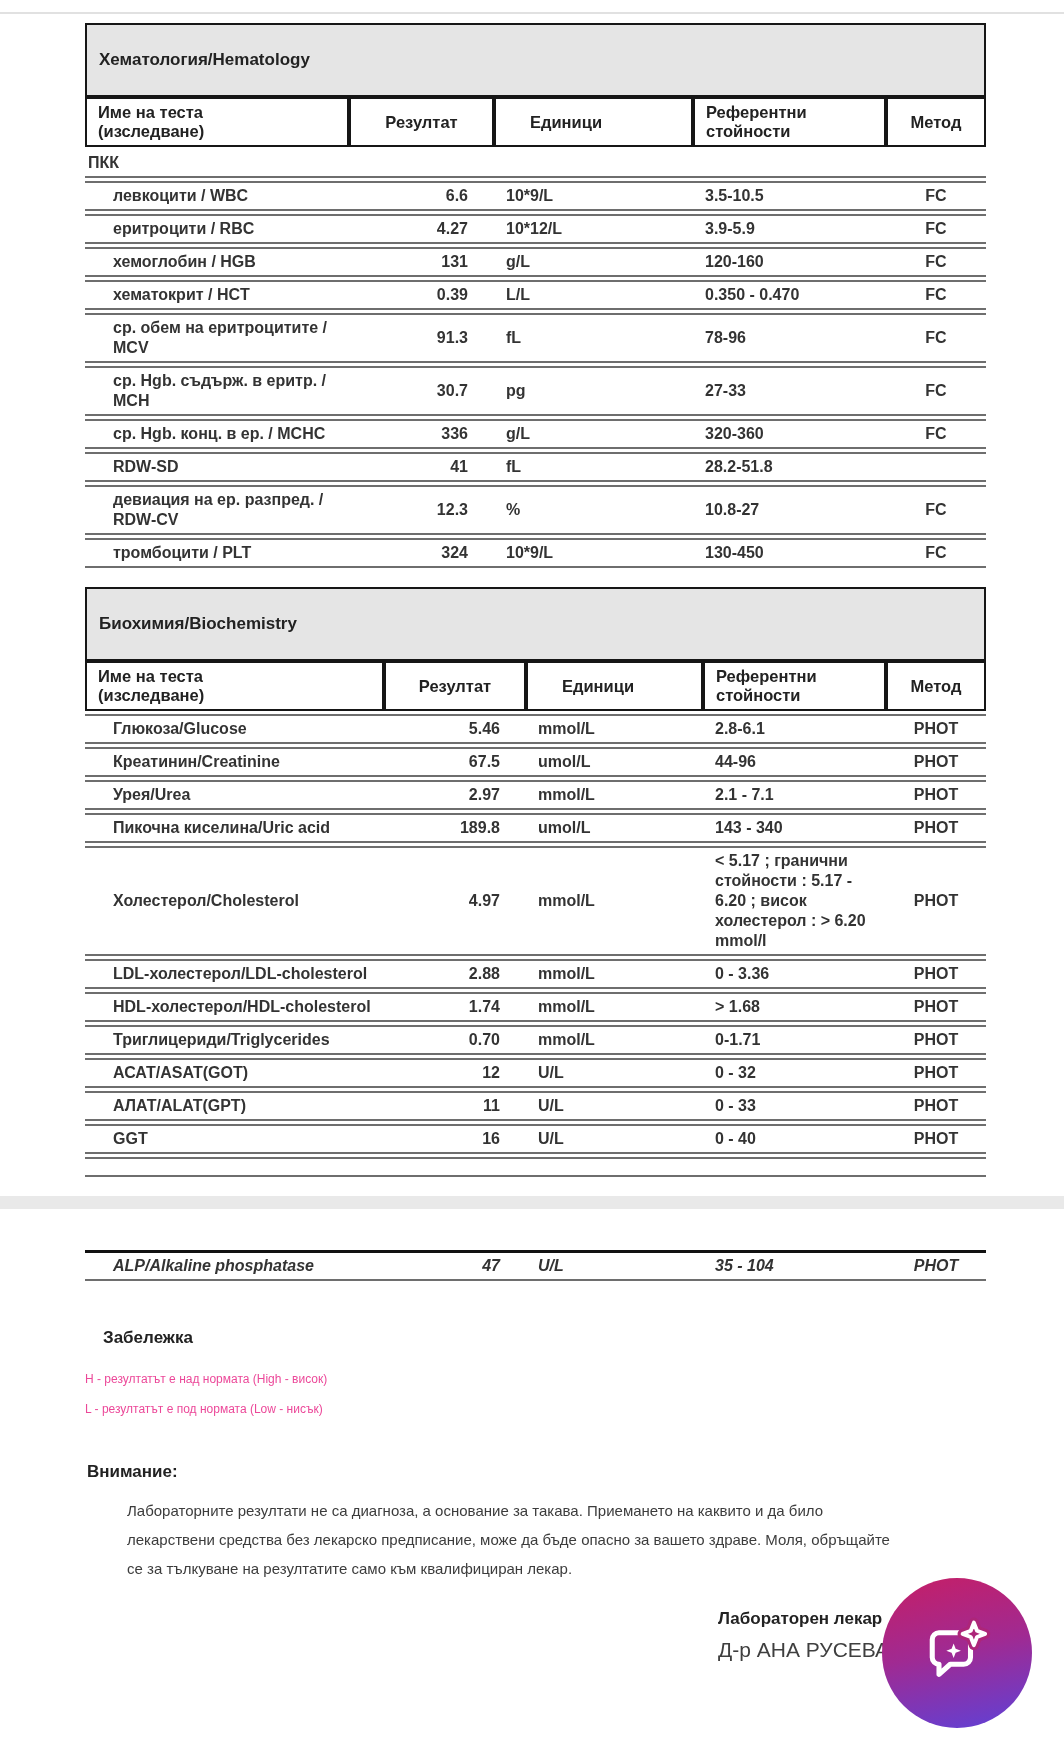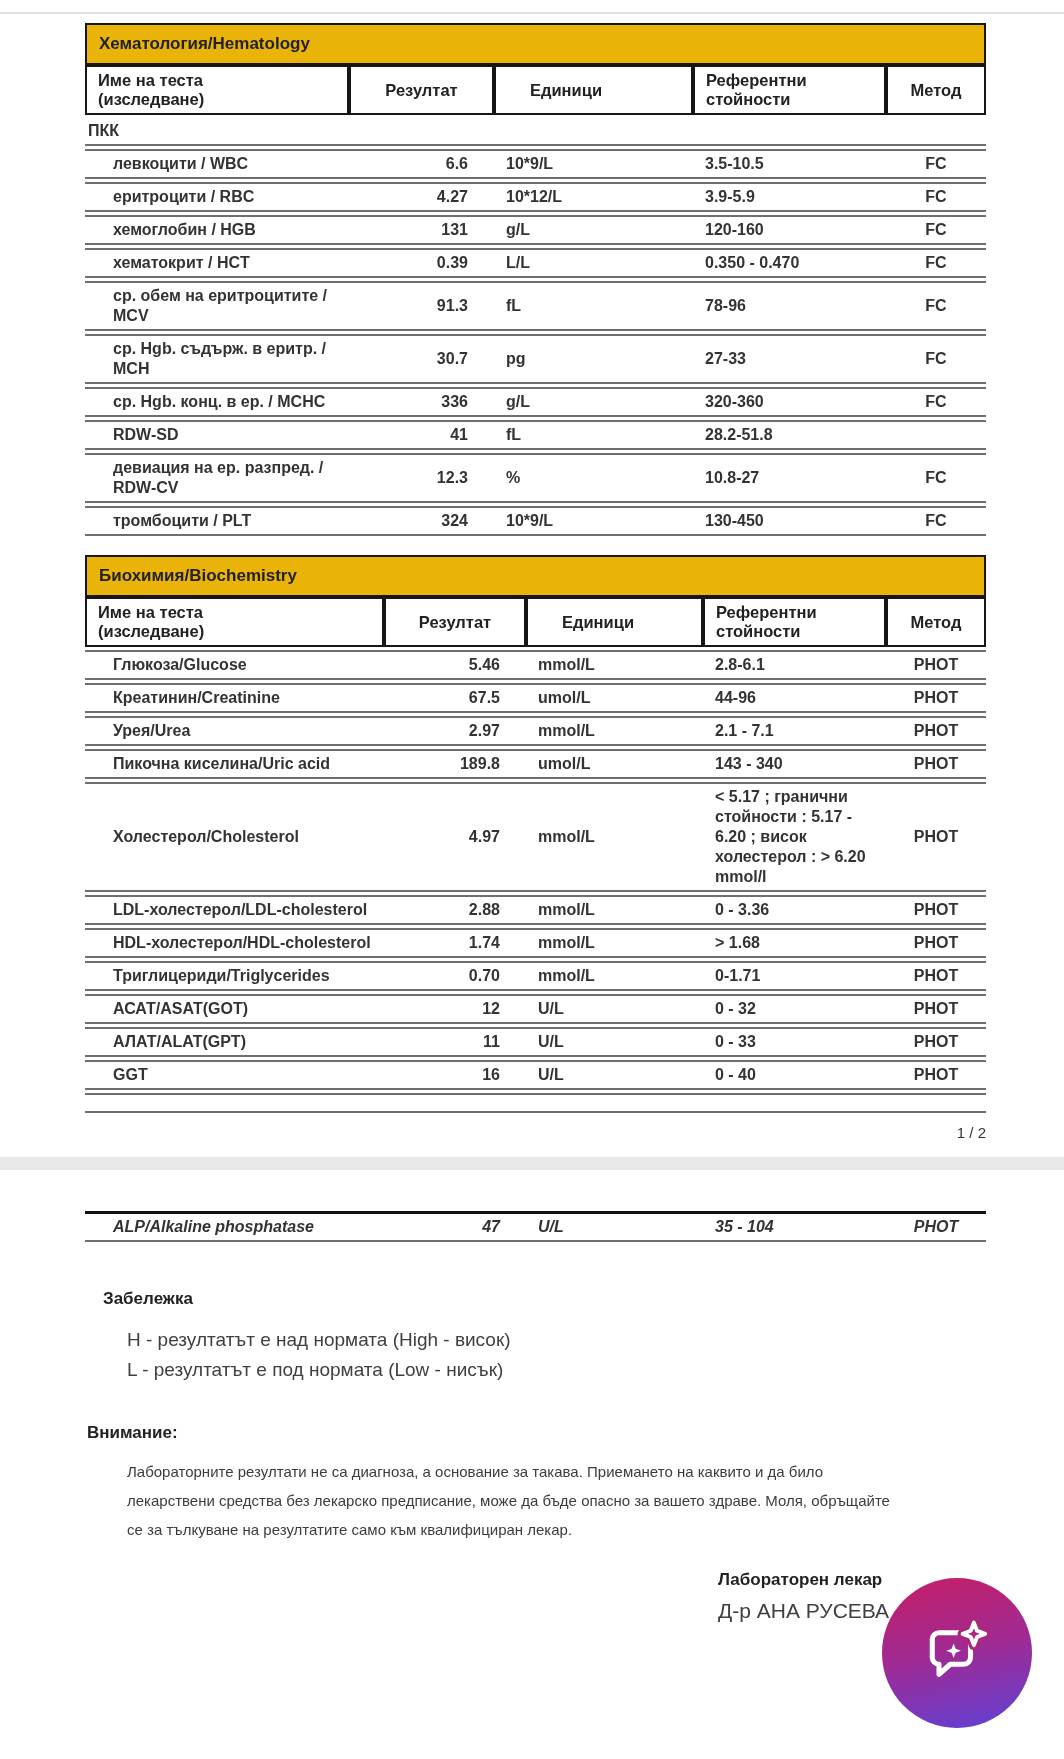--- a/index.html
+++ b/index.html
@@ -5,23 +5,23 @@
   html,body{margin:0;padding:0;background:#fff;}
   body{
     width:1064px;height:1759px;position:relative;overflow:hidden;
     font-family:"Liberation Sans",sans-serif;color:#2f2f2f;
   }
   .top-rule{position:absolute;top:12px;left:0;width:1064px;height:2px;background:#e1e1e1;}
   .sheet{padding:23px 0 0 85px;width:901px;}
 
   
   .section-bar{
-    background:#eab308;border:2px solid #161616;
+    background:#e5e5e5;border:2px solid #161616;
     font-weight:bold;font-size:17px;color:#222;
-    padding:9px 12px;box-sizing:border-box;
+    padding:25px 12px;box-sizing:border-box;
   }
   table{border-collapse:separate;border-spacing:0 3px;width:901px;table-layout:fixed;margin-top:-3px;}
   th{
     border:2px solid #161616;background:#fff;color:#222;
     font-weight:bold;font-size:16.5px;text-align:left;
     padding:4px 11px;height:46px;vertical-align:middle;box-sizing:border-box;
   }
   th.h-res{text-align:center;}
   th.h-units{padding-left:34px;}
   th.h-method{text-align:center;padding-left:4px;padding-right:4px;}
@@ -37,21 +37,21 @@
   td.cu{padding-left:12px;}
   td.cf{padding-left:12px;}
   td.cm{text-align:center;padding-left:4px;padding-right:4px;}
   tr.alp td{border-top:3px solid #111;font-style:italic;}
 
   .page-num{width:901px;text-align:right;font-size:15px;color:#333;margin-top:8px;padding-right:2px;}
   .page-break{margin-left:-85px;width:1064px;height:13px;background:#e9e9e9;margin-top:16px;}
   .alp-table{margin-top:38px;}
 
   .notes-title{font-weight:bold;font-size:17px;color:#222;margin:44px 0 16px 18px;}
-  .note-line{margin-left:42px;font-size:19px;color:#404040;line-height:30px;}
+  .note-line{font-size:12px;color:#ec4899;line-height:30px;}
   .warn-title{font-weight:bold;font-size:17px;color:#222;margin:38px 0 14px 2px;}
   .warn-text{margin-left:42px;width:775px;font-size:15px;color:#3c3c3c;line-height:29px;}
 
   .signature{margin-top:26px;margin-left:633px;}
   .sig-role{font-weight:bold;font-size:17px;color:#222;}
   .sig-doctor{font-size:21px;color:#3f3f3f;margin-top:9px;}
 
   .chat-fab{
     position:absolute;left:882px;top:1578px;width:150px;height:150px;border-radius:50%;
     background:linear-gradient(168deg,#c41f68 2%,#a02a92 48%,#5f41d7 100%);
@@ -272,21 +272,20 @@
           <td class="cf">0 - 40</td>
           <td class="cm">PHOT</td>
         </tr>
         <tr class="r">
             <td colspan="5" style="height:20px;"></td>
           </tr>
       </tbody>
     </table>
   </div>
 
-  <div class="page-num">1 / 2</div>
 
   <div class="page-break"></div>
 
   <table class="alp-table">
     <colgroup>
         <col style="width:299px">
         <col style="width:142px">
         <col style="width:177px">
         <col style="width:183px">
         <col style="width:100px">

